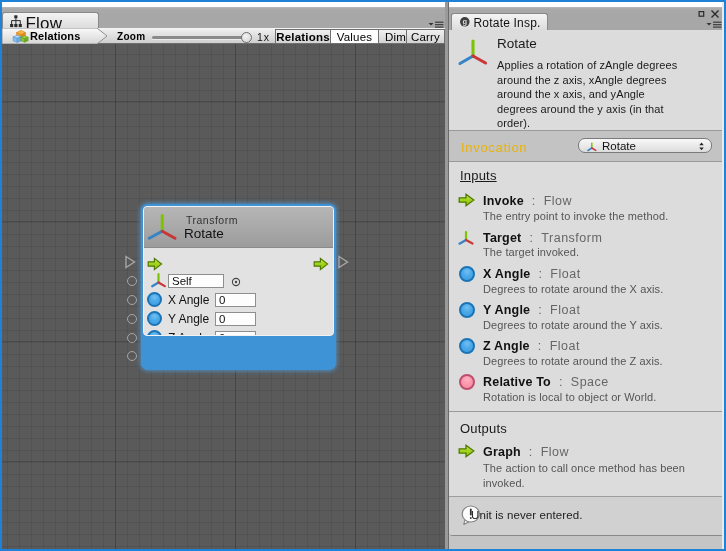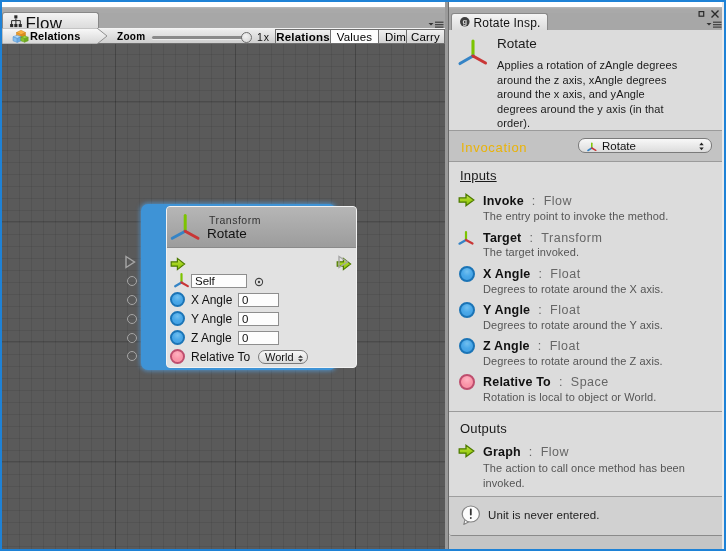--- a/index.html
+++ b/index.html
@@ -35,21 +35,21 @@
       linear-gradient(90deg, rgba(0,0,0,0.17) 1px, transparent 1px),
       linear-gradient(rgba(0,0,0,0.17) 1px, transparent 1px),
       linear-gradient(90deg, rgba(0,0,0,0.075) 1px, transparent 1px),
       linear-gradient(rgba(0,0,0,0.075) 1px, transparent 1px);
     background-size:120px 120px,120px 120px,12px 12px,12px 12px;
     background-position:-7px 0px,0px -63px,-7px 0px,0px -2px;}
   
   #split{left:445px;top:2px;width:4px;height:547px;background:#9A9A9A;border-right:1px solid #6B6B6B;box-sizing:border-box;}
   
   #node{left:141px;top:204px;width:195px;height:166px;background:#3E93D6;border-radius:7px;box-shadow:0 0 4px 1px rgba(80,160,228,0.75);}
-  #nodeinner{left:2px;top:2px;width:191px;height:162px;background:#E2E2E2;border:1px solid #F2F2F2;border-radius:4px;box-sizing:border-box;overflow:hidden;margin-left:23px;}
+  #nodeinner{left:2px;top:2px;width:191px;height:130px;background:#E2E2E2;border:1px solid #F2F2F2;border-radius:4px;box-sizing:border-box;overflow:hidden;}
   #nodehead{left:0;top:0;width:189px;height:41px;background:linear-gradient(#B6B6B6,#9C9C9C);border-bottom:1px solid #8A8A8A;box-sizing:border-box;}
   #nh-sub{left:42px;top:6.5px;font-size:10.5px;color:#333;letter-spacing:0.5px;}
   #nh-title{left:40px;top:18.5px;font-size:13.5px;color:#111;}
   .nlabel{font-size:12px;color:#111;}
   .nbox{background:#FDFDFD;border:1px solid #8E8E8E;box-sizing:border-box;font-size:11.5px;color:#111;padding:0 3px;line-height:12px;}
   
   #rpanel{left:449px;top:2px;width:275px;height:547px;background:#DCDCDC;}
   .sectdark{background:#C3C3C3;border-top:1px solid #9B9B9B;border-bottom:1px solid #9B9B9B;box-sizing:border-box;}
   .h1{font-size:13px;color:#1A1A1A;letter-spacing:0.2px;}
   .etitle{font-size:12.5px;color:#111;}
@@ -301,15 +301,15 @@
   <div class="abs edesc" style="left:483px;top:461px;width:230px;line-height:14.5px;">The action to call once method has been<br>invoked.</div>
 
   <div class="abs" style="left:449px;top:496px;width:275px;height:40px;background:#D1D1D1;border-top:1px solid #9E9E9E;border-bottom:1px solid #8A8A8A;box-sizing:border-box;border-bottom-left-radius:3px;border-bottom-right-radius:3px;"></div>
   <div class="abs" style="left:449px;top:536px;width:275px;height:13px;background:#C5C5C5;"></div>
   <svg class="abs" style="left:460px;top:504px" width="22" height="22" viewBox="0 0 22 22">
     <path d="M4.8 16.2 L3.8 20.5 L9 17.8" fill="#FCFCFC" stroke="#848484" stroke-width="1.1" stroke-linejoin="round"></path>
     <ellipse cx="10.8" cy="10" rx="8.6" ry="8" fill="#FCFCFC" stroke="#848484" stroke-width="1.2"></ellipse>
     <rect x="9.9" y="4.6" width="1.8" height="6.8" rx="0.9" fill="#333"></rect>
     <rect x="9.9" y="13" width="1.8" height="2" rx="0.9" fill="#333"></rect>
   </svg>
-  <div class="abs" style="left:488px;top:509px;font-size:11.5px;color:#222;letter-spacing:0.1px;">Unit is never entered.</div>
+  <div class="abs" style="left:471px;top:509px;font-size:11.5px;color:#222;letter-spacing:0.1px;">Unit is never entered.</div>
   <div class="abs" style="left:722px;top:2px;width:2px;height:547px;background:#EAEAEA;"></div>
   <div class="abs" id="frame"></div>
 
 </body></html>

